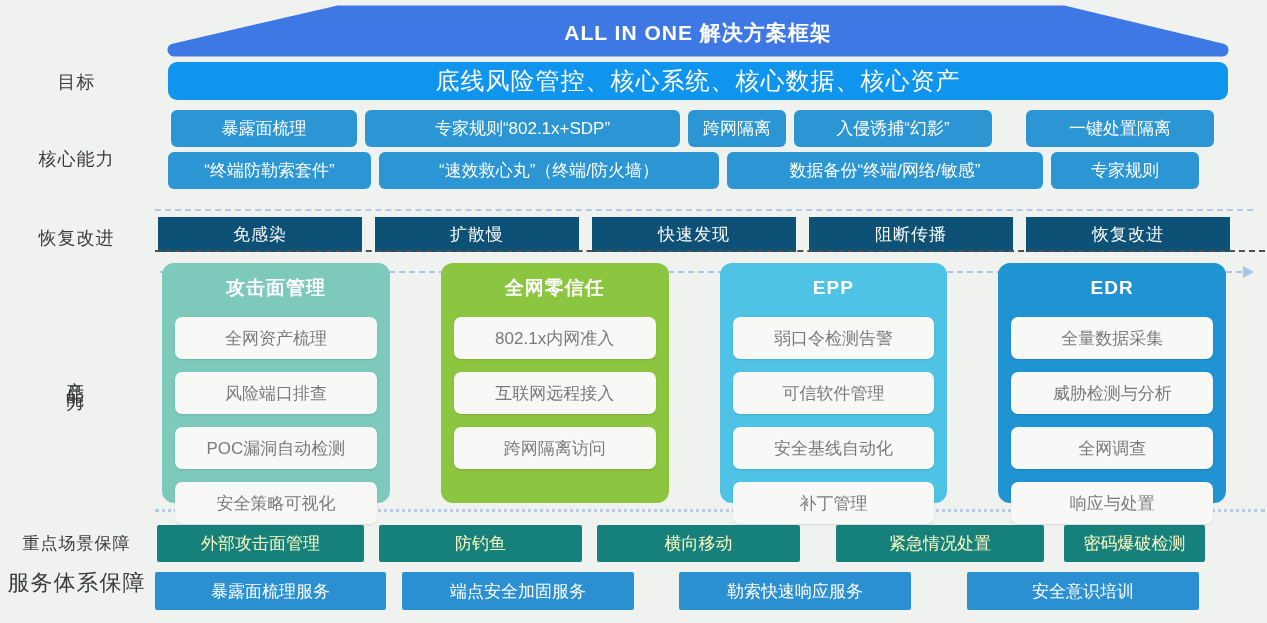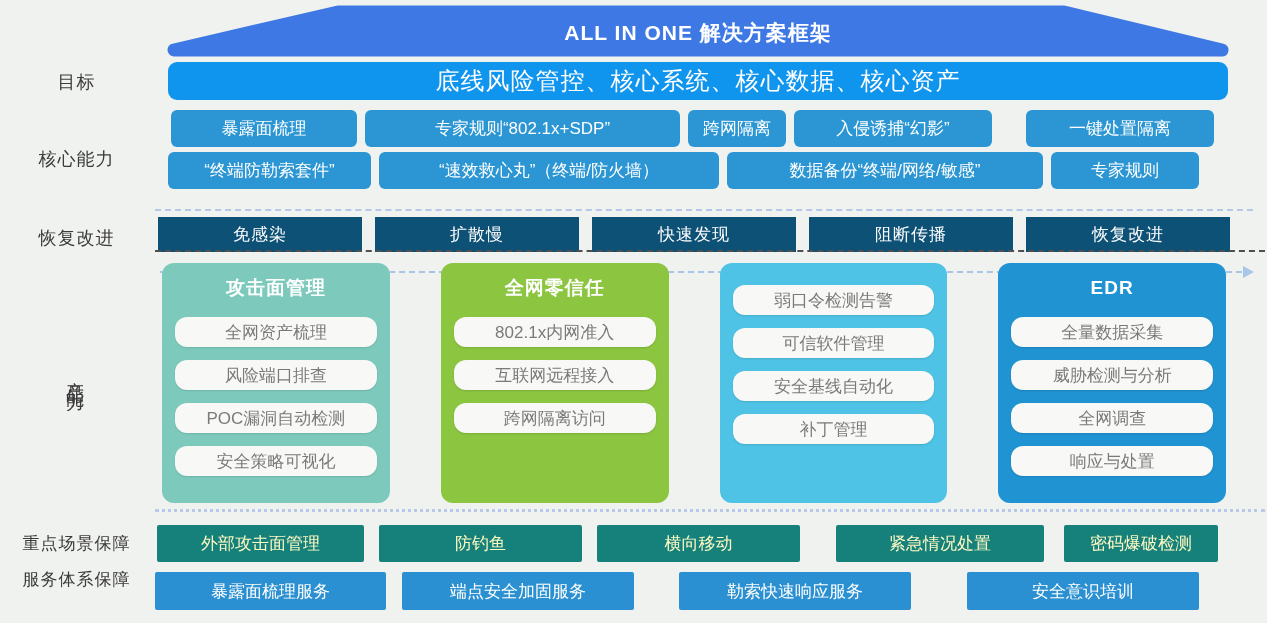--- a/index.html
+++ b/index.html
@@ -9,21 +9,21 @@
   
   .rowlabel{position:absolute;left:0;width:153px;text-align:center;color:#3b3b3b;
             font-size:18px;font-weight:500;letter-spacing:1px;}
   .lbl-goal{top:70px;}
   .lbl-core{top:147px;}
   .lbl-five{top:226px;}
   .lbl-products{top:315px;left:58px;width:34px;height:120px;
                 writing-mode:vertical-lr;text-orientation:upright;
                 letter-spacing:4px;line-height:34px;}
   .lbl-scenarios{top:532px;font-size:17px;}
-  .lbl-services{top:568px;font-size:17px;}
+  .lbl-services{top:568px;font-size:22px;}
 
   
   .banner{position:absolute;left:166px;top:4px;width:1064px;height:54px;}
   .banner svg{display:block;width:100%;height:100%;}
   .banner .title{position:absolute;left:0;top:15px;width:100%;text-align:center;
                  color:#fff;font-size:21px;font-weight:600;letter-spacing:1px;}
 
   
   .goalbar{position:absolute;left:168px;top:62px;width:1060px;height:38px;
            background:#0f95ee;border-radius:9px;display:flex;align-items:center;
@@ -59,21 +59,21 @@
   
   .prodrow{position:absolute;left:162px;top:263px;width:1064px;height:240px;
            display:flex;gap:51px;z-index:1;}
   .prodcol{flex:1;border-radius:12px;padding:9px 13px 0 13px;box-sizing:border-box;}
   .col-asm{background:#7dcabd;}
   .col-zt{background:#8cc540;}
   .col-epp{background:#4fc3e5;}
   .col-edr{background:#2093d3;}
   .prodhead{text-align:center;color:#fff;font-weight:700;font-size:19px;
             height:32px;line-height:32px;letter-spacing:1px;}
-  .proditem{background:#f8f9f7;border-radius:12px;height:30px;margin-top:13px;
+  .proditem{background:#f8f9f7;border-radius:7px;height:42px;margin-top:13px;
             display:flex;align-items:center;justify-content:center;
             font-size:17px;color:#7a7a7a;box-shadow:0 1px 2px rgba(0,0,0,0.12);
             white-space:nowrap;}
 
   
   .scenrow{position:absolute;left:157px;top:525px;height:37px;display:flex;gap:15px;}
   .scenbox{background:#16817a;color:#fef9c3;font-size:17px;border-radius:2px;
            display:flex;align-items:center;justify-content:center;white-space:nowrap;}
   .servrow{position:absolute;left:155px;top:572px;height:38px;display:flex;gap:16px;}
   .servbox{background:#2b90d1;color:#fff;font-size:17px;border-radius:2px;
@@ -140,20 +140,21 @@
     </div>
 
     <div class="prodcol col-zt">
       <div class="prodhead">全网零信任</div>
       <div class="proditem">802.1x内网准入</div>
       <div class="proditem">互联网远程接入</div>
       <div class="proditem">跨网隔离访问</div>
     </div>
 
     <div class="prodcol col-epp">
+      <div class="prodhead">EPP</div>
       <div class="proditem">弱口令检测告警</div>
       <div class="proditem">可信软件管理</div>
       <div class="proditem">安全基线自动化</div>
       <div class="proditem">补丁管理</div>
     </div>
 
     <div class="prodcol col-edr">
       <div class="prodhead">EDR</div>
       <div class="proditem">全量数据采集</div>
       <div class="proditem">威胁检测与分析</div>
@@ -161,21 +162,21 @@
       <div class="proditem">响应与处置</div>
     </div>
 
   </div>
 
   <div class="scenrow">
     <div class="scenbox" style="width:207px">外部攻击面管理</div>
     <div class="scenbox" style="width:203px">防钓鱼</div>
     <div class="scenbox" style="width:203px">横向移动</div>
     <div class="scenbox" style="width:208px;margin-left:21px">紧急情况处置</div>
-    <div class="scenbox" style="width:154px;margin-left:5px">密码爆破检测</div>
+    <div class="scenbox" style="width:141px;margin-left:5px">密码爆破检测</div>
   </div>
 
   <div class="servrow">
     <div class="servbox" style="width:231px">暴露面梳理服务</div>
     <div class="servbox" style="width:232px">端点安全加固服务</div>
     <div class="servbox" style="width:232px;margin-left:29px">勒索快速响应服务</div>
     <div class="servbox" style="width:232px;margin-left:40px">安全意识培训</div>
   </div>
 
 </div>

